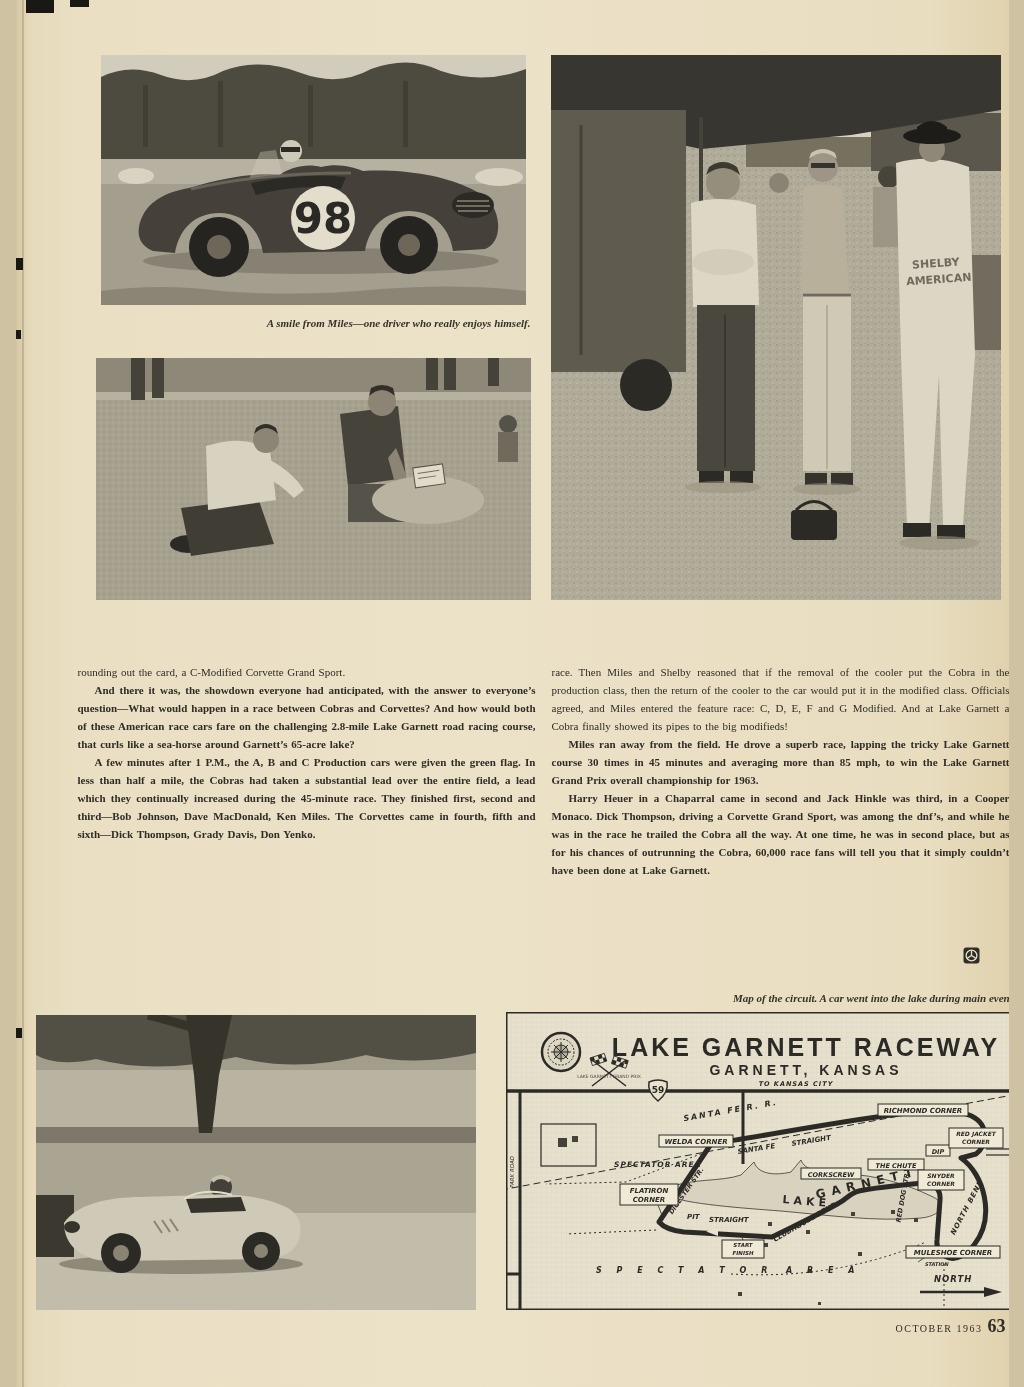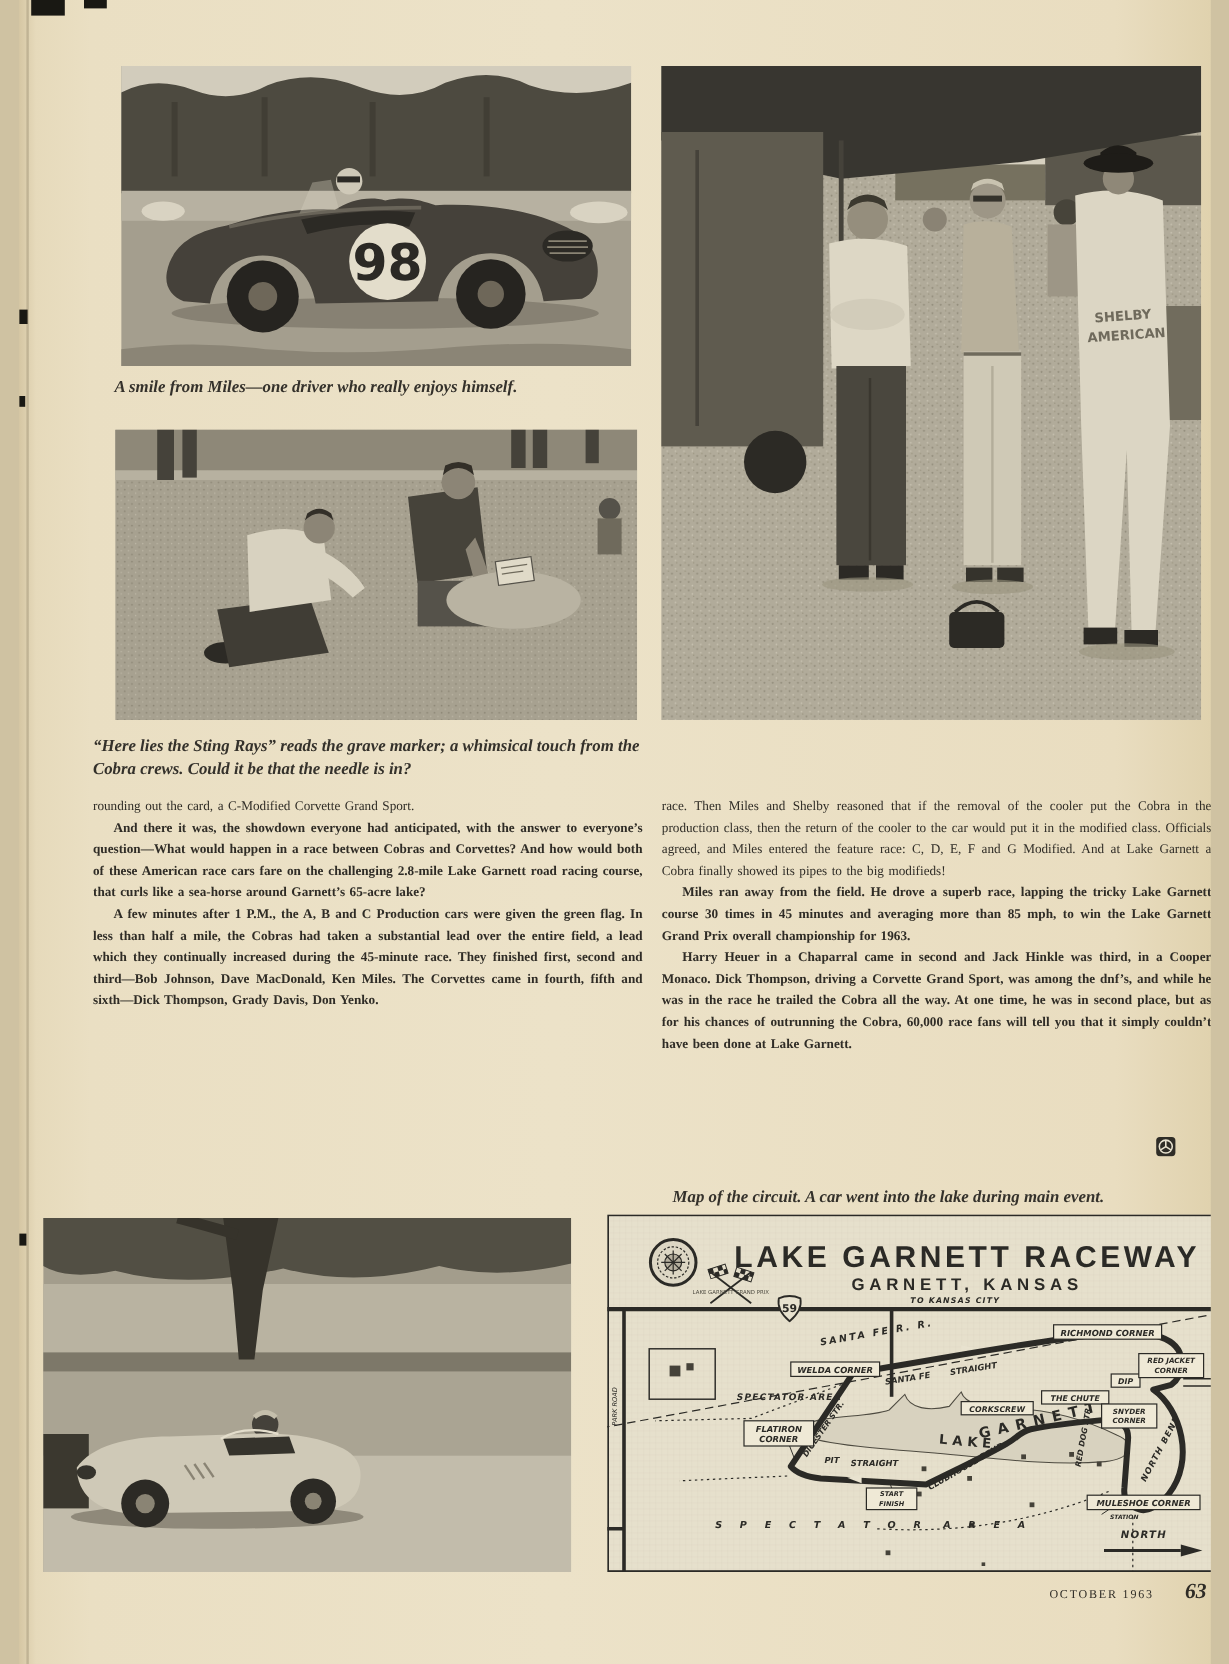--- a/index.html
+++ b/index.html
@@ -1,26 +1,26 @@
 <!DOCTYPE html>
 <html><head>
 <meta charset="utf-8">
 <style>
   html,body{margin:0;padding:0;background:#cfc2a2;}
   .page{position:relative;width:993px;height:1387px;margin:0 auto;overflow:hidden;
     background:linear-gradient(90deg,#d6c7a4 0px,#e6dabb 14px,#eadfc3 60px,#ece2c8 45%,#e9ddc0 92%,#e0d2ae 100%);
     font-family:"Liberation Serif",serif;color:#2f2c26;}
   .abs{position:absolute;}
   .photo{display:block;}
-  .caption{font-style:italic;font-weight:bold;font-size:14px;line-height:19px;color:#34312b;}
+  .caption{font-style:italic;font-weight:bold;font-size:11px;line-height:19px;color:#34312b;text-align:right;}
   .bodycol{font-size:11px;line-height:18px;text-align:justify;word-spacing:1px;}
   .bodycol p{margin:0;}
   .bodycol p.ind{text-indent:17px;font-weight:bold;}
   .footer{font-size:10px;letter-spacing:1.5px;color:#2f2c26;}
-  .pagenum{font-size:18px;font-weight:bold;letter-spacing:0;margin-left:26px;font-style:italic;}
+  .pagenum{font-size:18px;font-weight:bold;letter-spacing:0;margin-left:5px;}
   .printmark{background:#191813;}
   .crease{background:rgba(60,48,25,0.18);}
   svg text{font-family:"DejaVu Sans",sans-serif;}
 </style>
 </head>
 <body>
 
 <div class="page">
 
   <div class="abs printmark" style="left:10px;top:0;width:28px;height:13px;"></div>
@@ -176,21 +176,20 @@
     <ellipse cx="332" cy="142" rx="56" ry="24" fill="#b9b3a2"></ellipse>
     <g transform="rotate(-8 332 118)">
       <rect x="318" y="108" width="30" height="20" fill="#e0dac8" stroke="#55524a" stroke-width="1"></rect>
       <line x1="322" y1="114" x2="344" y2="114" stroke="#6f6a5c" stroke-width="1"></line>
       <line x1="322" y1="119" x2="340" y2="119" stroke="#6f6a5c" stroke-width="1"></line>
     </g>
     <circle cx="412" cy="66" r="9" fill="#55524a"></circle>
     <rect x="402" y="74" width="20" height="30" fill="#6f6a5c"></rect>
   </svg>
 
-  <div class="abs caption" style="left:62px;top:613px;width:470px;">“Here lies the Sting Rays” reads the grave marker; a whimsical touch from the Cobra crews. Could it be that the needle is in?</div>
 
 
   <div class="abs bodycol" style="left:62px;top:663px;width:458px;">
     <p>rounding out the card, a C-Modified Corvette Grand Sport.</p>
     <p class="ind">And there it was, the showdown everyone had anticipated, with the answer to everyone’s question—What would happen in a race between Cobras and Corvettes? And how would both of these American race cars fare on the challenging 2.8-mile Lake Garnett road racing course, that curls like a sea-horse around Garnett’s 65-acre lake?</p>
     <p class="ind">A few minutes after 1 P.M., the A, B and C Production cars were given the green flag. In less than half a mile, the Cobras had taken a substantial lead over the entire field, a lead which they continually increased during the 45-minute race. They finished first, second and third—Bob Johnson, Dave MacDonald, Ken Miles. The Corvettes came in fourth, fifth and sixth—Dick Thompson, Grady Davis, Don Yenko.</p>
   </div>
 
   <div class="abs bodycol" style="left:536px;top:663px;width:458px;">
     <p>race. Then Miles and Shelby reasoned that if the removal of the cooler put the Cobra in the production class, then the return of the cooler to the car would put it in the modified class. Officials agreed, and Miles entered the feature race: C, D, E, F and G Modified. And at Lake Garnett a Cobra finally showed its pipes to the big modifieds!</p>

